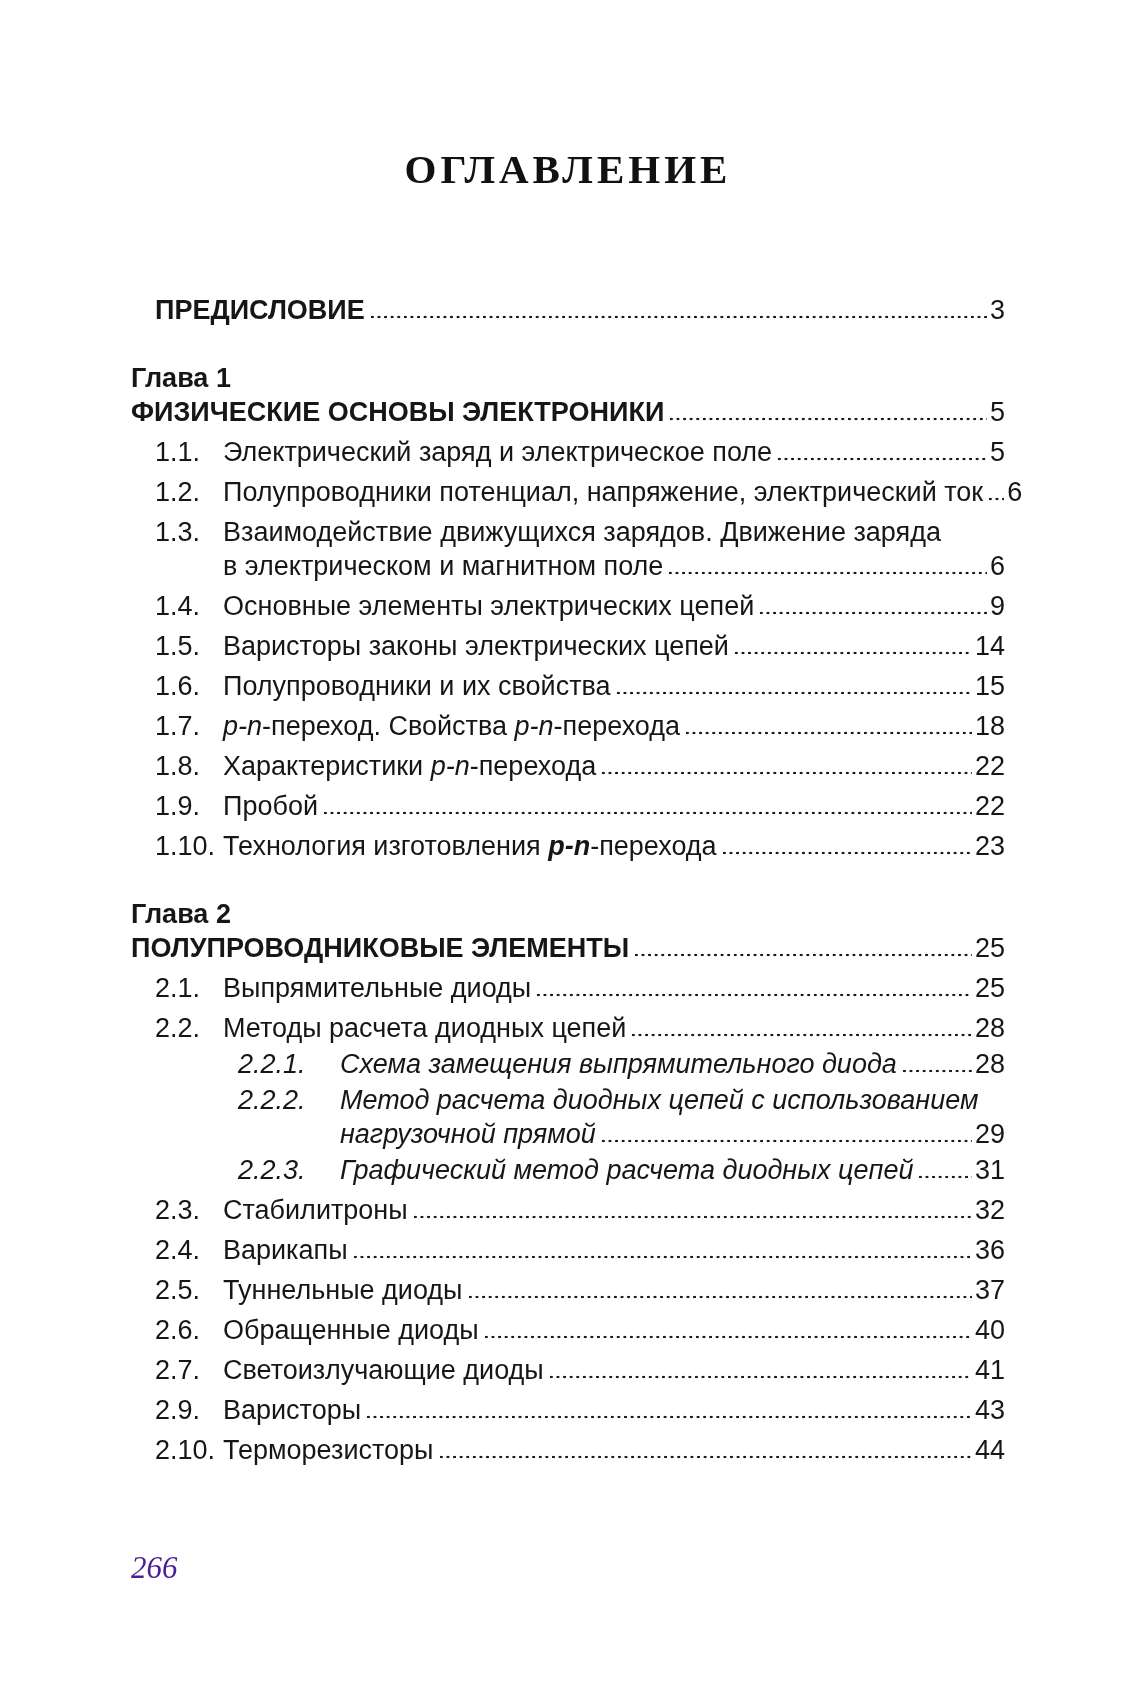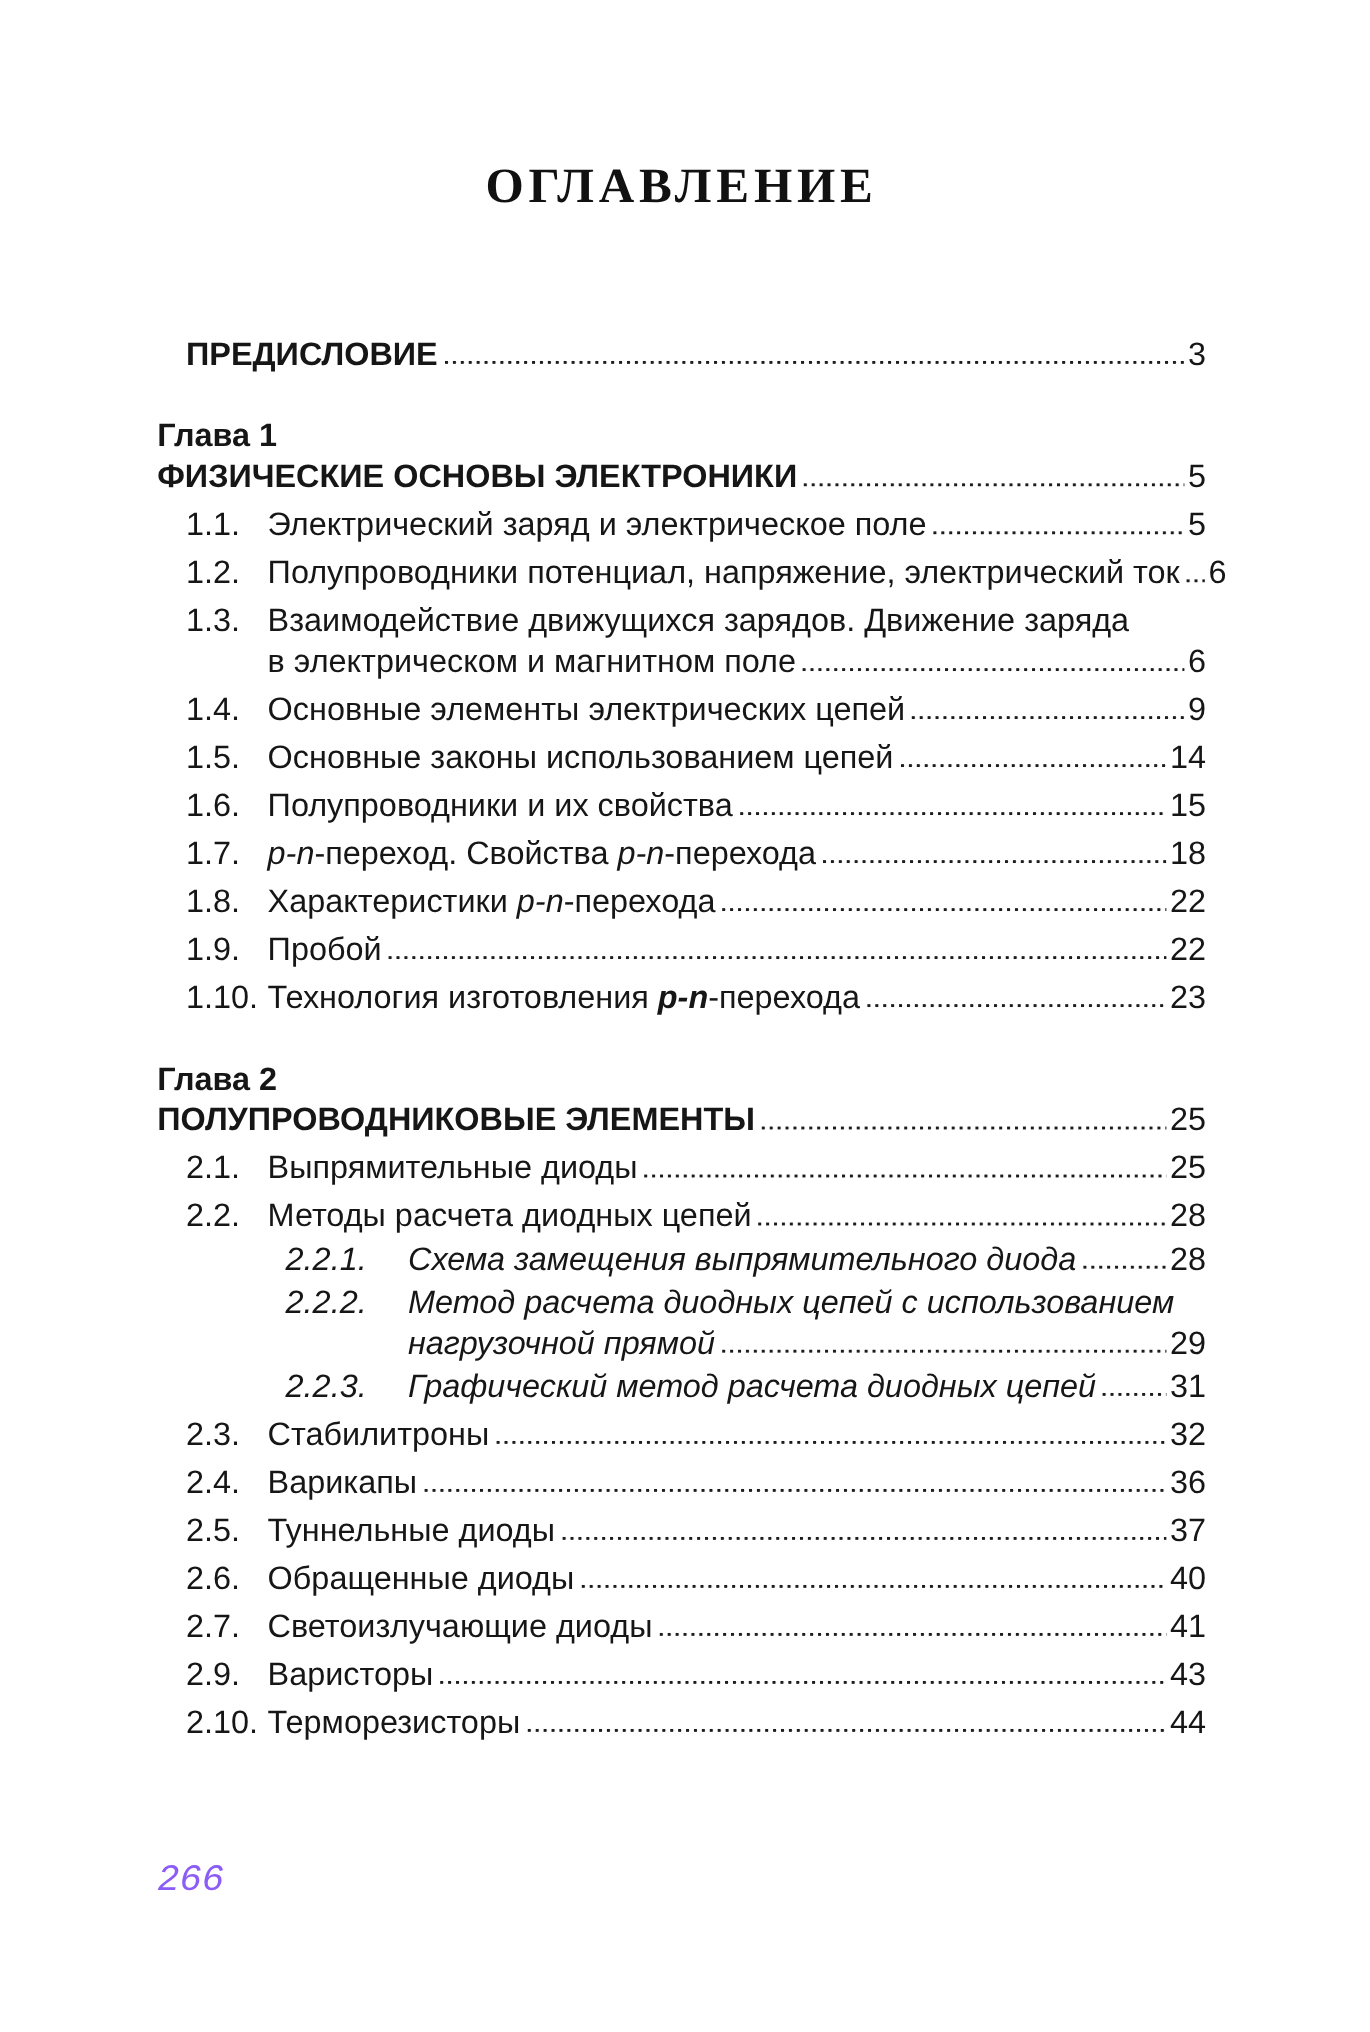--- a/index.html
+++ b/index.html
@@ -6,21 +6,21 @@
   .page {
     width: 1142px; height: 1693px;
     position: relative; overflow: hidden;
     box-sizing: border-box;
     padding: 0 137px 0 131px;
     background: #ffffff;
     color: #161616;
     font-family: "Liberation Sans", sans-serif;
   }
   .doc-title {
-    margin: 0; padding-top: 130px;
+    margin: 15px; padding-top: 130px;
     text-align: center;
     font-family: "Liberation Serif", serif;
     font-weight: 700; font-size: 41px; letter-spacing: 4px;
     color: #111111;
   }
   .toc { margin-top: 100px; font-size: 27px; line-height: 34px; }
 
   .entry { display: flex; margin-top: 6px; margin-left: 24px; }
   .entry.preface { font-weight: 700; margin-top: 0; }
   .entry .num { flex: 0 0 68px; width: 68px; }
@@ -41,22 +41,22 @@
   .pg { font-weight: 400; font-style: normal; }
 
   .chapter-block { margin-top: 34px; font-weight: 700; }
   .chapter-label { line-height: 34px; }
 
   .em { font-style: italic; }
   .strong { font-weight: 700; }
 
   .folio {
     position: absolute; left: 131px; top: 1550px;
-    font-family: Liberation Mono, monospace;
-    font-style: italic; font-size: 31px; color: #8b5cf6;
+    font-family: Liberation Serif, serif;
+    font-style: italic; font-size: 31px; color: #4c1d95;
   }
 </style>
 </head>
 <body>
 
 <div class="page">
   <h1 class="doc-title">ОГЛАВЛЕНИЕ</h1>
   <div class="toc">
       <div class="entry preface">
         <div class="content">
@@ -113,21 +113,21 @@
             <span class="text"><span>Основные элементы электрических цепей</span></span>
             <span class="leader"></span>
             <span class="pg">9</span>
           </div>
         </div>
       </div>
       <div class="entry">
         <div class="num">1.5.</div>
         <div class="content">
           <div class="line">
-            <span class="text"><span>Основные законы использованием цепей</span></span>
+            <span class="text"><span>Варисторы законы электрических цепей</span></span>
             <span class="leader"></span>
             <span class="pg">14</span>
           </div>
         </div>
       </div>
       <div class="entry">
         <div class="num">1.6.</div>
         <div class="content">
           <div class="line">
             <span class="text"><span>Полупроводники и их свойства</span></span>

